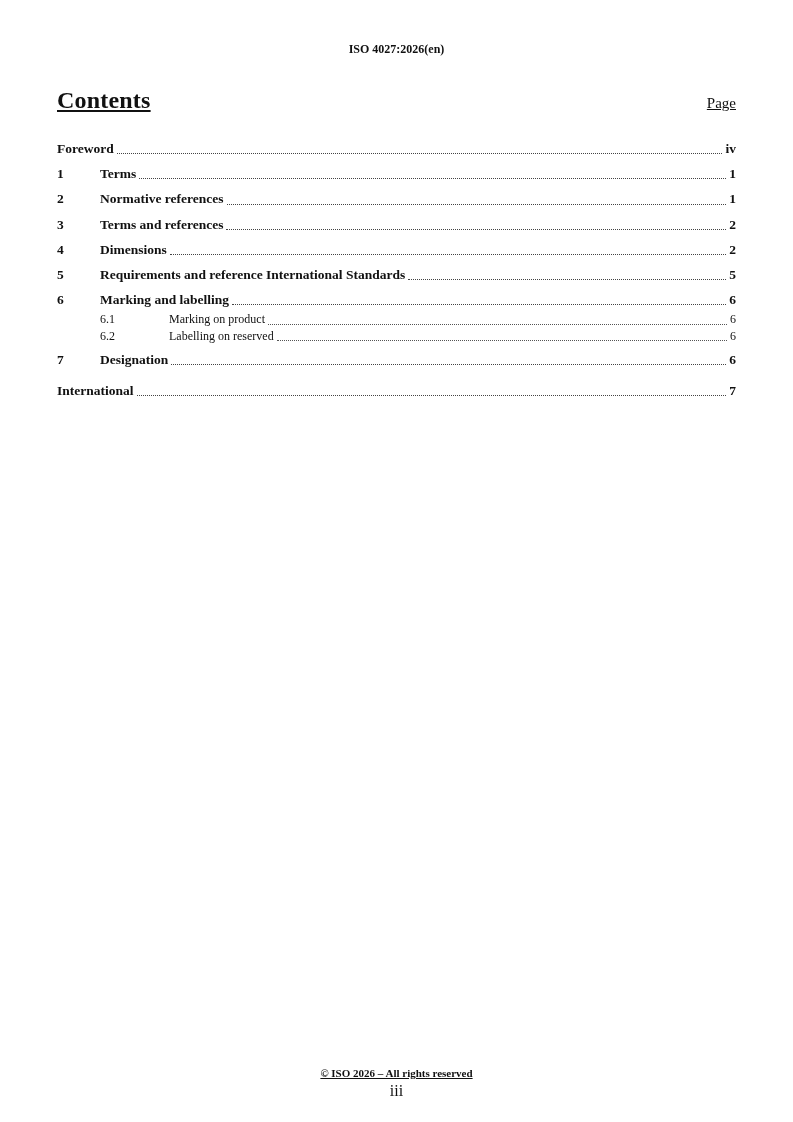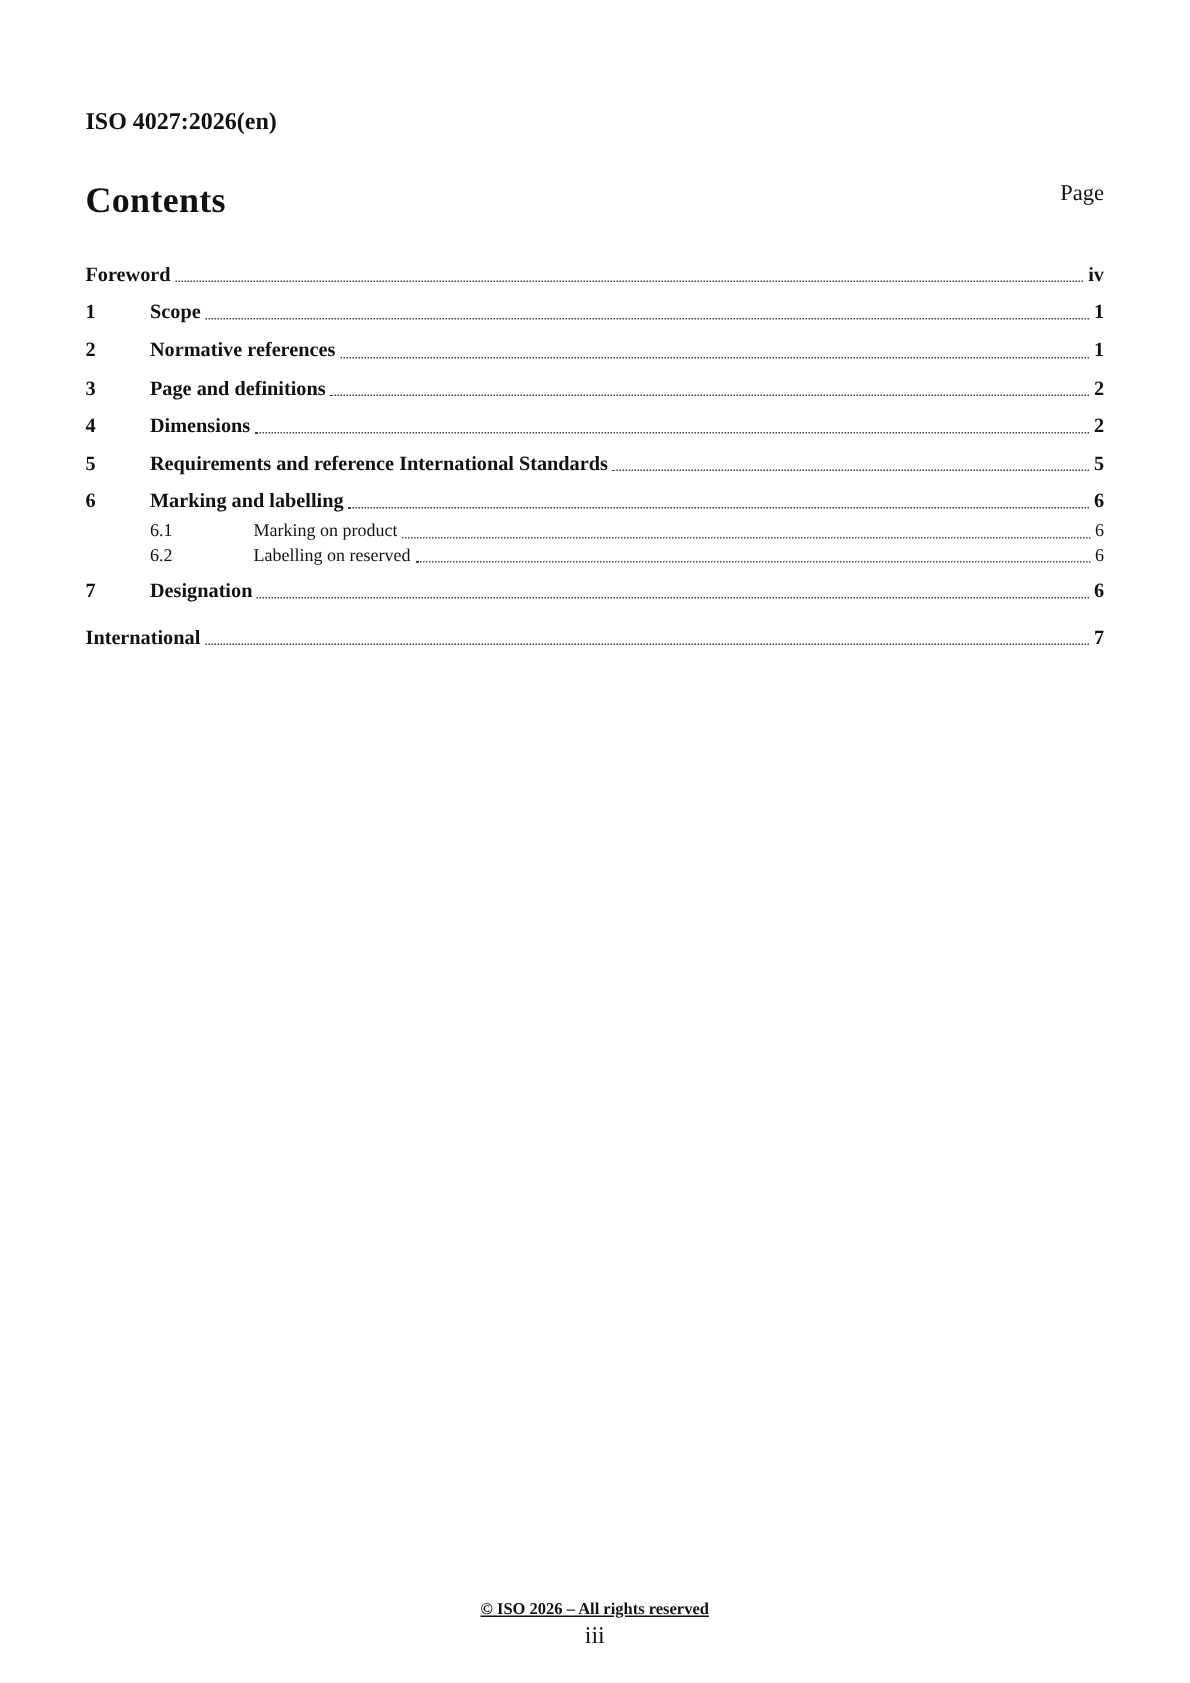--- a/index.html
+++ b/index.html
@@ -8,31 +8,32 @@
     width: 793px;
     height: 1122px;
     position: relative;
     font-family: "Liberation Serif", "DejaVu Serif", serif;
     color: #111111;
     overflow: hidden;
   }
   .page-inner { padding: 42px 57px 0 57px; }
 
   .doc-header {
-    text-align: left;
+    text-align: center;
     font-weight: bold;
-    font-size: 16px;
+    font-size: 12px;
     margin-bottom: 30px;
-    margin-top: 31px;
   }
 
   .contents-head {
     display: flex;
     justify-content: space-between;
+    align-items: flex-end;
     margin-bottom: 27px;
+    text-decoration: underline;
   }
   .contents-title {
     font-size: 24px;
     font-weight: bold;
     letter-spacing: 0.2px;
   }
   .page-col-label {
     font-size: 15px;
     padding-bottom: 2px;
   }
@@ -113,35 +114,35 @@
   <div class="toc">
 
     <div class="toc-row l1 mb-std">
       <span class="label">Foreword</span>
       <span class="leader"></span>
       <span class="page">iv</span>
     </div>
 
     <div class="toc-row l1 mb-std">
       <span class="num">1</span>
-      <span class="label">Scope</span>
+      <span class="label">Terms</span>
       <span class="leader"></span>
       <span class="page">1</span>
     </div>
 
     <div class="toc-row l1 mb-std">
       <span class="num">2</span>
       <span class="label">Normative references</span>
       <span class="leader"></span>
       <span class="page">1</span>
     </div>
 
     <div class="toc-row l1 mb-std">
       <span class="num">3</span>
-      <span class="label">Page and definitions</span>
+      <span class="label">Terms and references</span>
       <span class="leader"></span>
       <span class="page">2</span>
     </div>
 
     <div class="toc-row l1 mb-std">
       <span class="num">4</span>
       <span class="label">Dimensions</span>
       <span class="leader"></span>
       <span class="page">2</span>
     </div>

